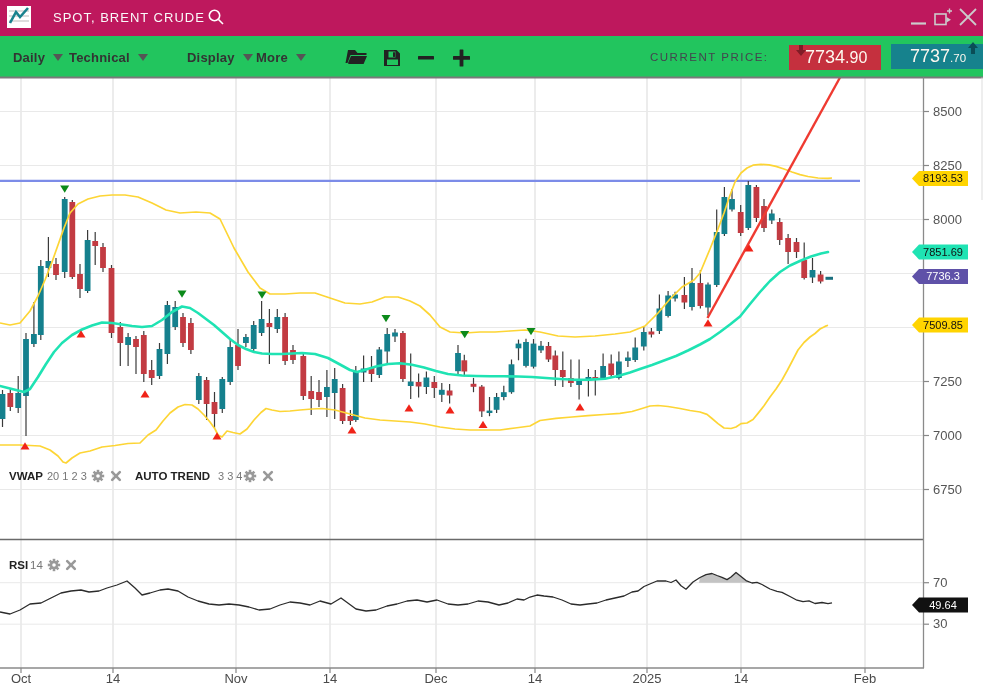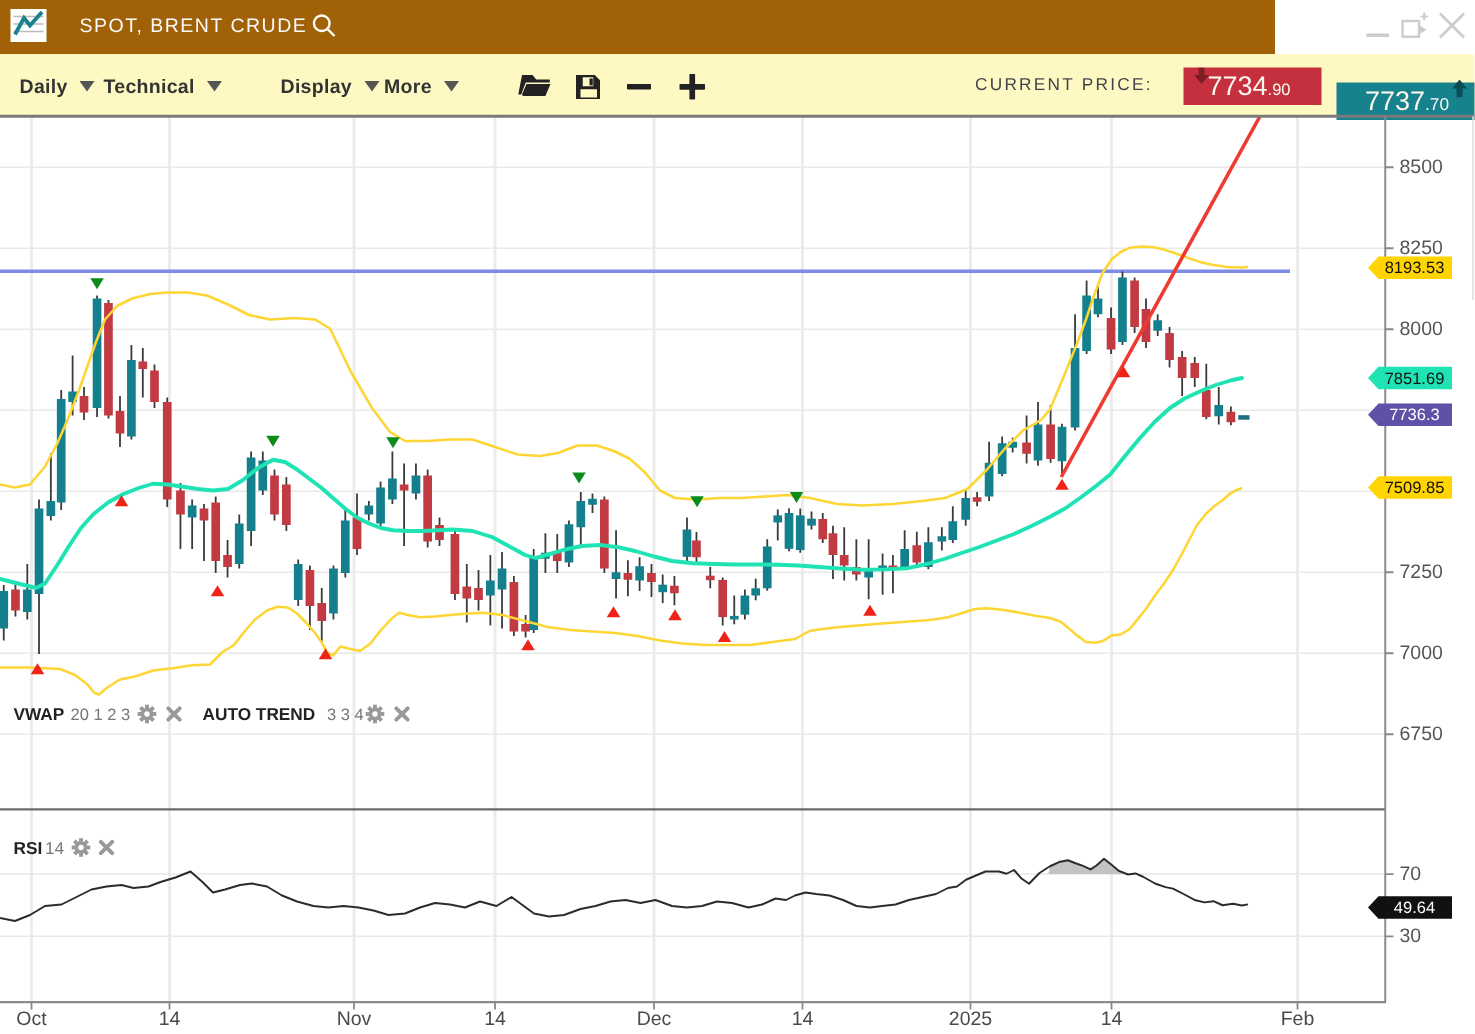--- a/index.html
+++ b/index.html
@@ -1,16 +1,16 @@
 <!DOCTYPE html>
 <html><head><meta charset="utf-8"><style>
 *{margin:0;padding:0;box-sizing:border-box}
 html,body{width:983px;height:689px;overflow:hidden;background:#fff;font-family:"Liberation Sans",sans-serif}
-#titlebar{position:absolute;left:0;top:0;width:850px;height:36px;background:#a16207}
-#toolbar{position:absolute;left:0;top:36px;width:983px;height:41px;background:#fef9c3}
+#titlebar{position:absolute;left:0;top:0;width:983px;height:36px;background:#be185d}
+#toolbar{position:absolute;left:0;top:36px;width:983px;height:41px;background:#22c55e}
 .dd{position:absolute;top:14px;font-size:13px;font-weight:bold;color:#333;letter-spacing:0.2px}
 .caret{display:inline-block;width:0;height:0;border-left:5.5px solid transparent;border-right:5.5px solid transparent;border-top:7px solid #555;margin-left:8px;vertical-align:1px}
 #chart{position:absolute;left:0;top:0}
 </style></head>
 <body>
 <div id="titlebar">
   <svg width="983" height="36" style="position:absolute;left:0;top:0">
     <rect x="7" y="6" width="24" height="22" fill="#fff"></rect>
     <g stroke="#bbb" stroke-width="1">
         <line x1="9" y1="11" x2="29" y2="11"></line>
@@ -45,26 +45,26 @@
       <path d="M 8 14 h 7 l 2.5 3 h 9 v 2 h -16 l -3 8 h -2 z M 8 27 l 3 -7 h 16 l -3.4 8 h -15 z"></path>
       <path d="M 44 50 h 12.5 l 3.5 3.5 v 12.5 h -16 z M 48.5 51.5 h 7 v 6 h -7 z M 47 59.5 h 11 v 5.5 h -11 z" fill-rule="evenodd" transform="translate(0,-36)"></path>
       <rect x="53" y="52.3" width="2.2" height="4.6" transform="translate(0,-36)"></rect>
       <rect x="78" y="20" width="16" height="3.6" rx="0.5"></rect>
       <rect x="113" y="20" width="17" height="3.8" rx="0.5"></rect>
       <rect x="119.6" y="13.4" width="3.8" height="17" rx="0.5"></rect>
     </g>
   </svg>
   <span style="position:absolute;left:650px;top:15px;font-size:11.5px;color:#43444e;letter-spacing:1.5px">CURRENT PRICE:</span>
   <div style="position:absolute;left:789px;top:9px;width:92px;height:24.5px;background:#c5303e;color:#fdf8ef">
-    <span style="position:absolute;left:16px;top:0;font-size:18px;line-height:25px;">7734<span style="font-size:11px">.90</span></span>
+    <span style="position:absolute;left:16px;top:0;font-size:18px;line-height:25px;">7734<span style="font-size:16px">.90</span></span>
     <svg width="12" height="11" style="position:absolute;left:6px;top:0px">
         <path d="M 4 0 h 4 v 5 h 3 l -5 6 l -5 -6 h 3 z" fill="#801c26"></path>
       </svg>
   </div>
-  <div style="position:absolute;left:891px;top:19px;width:92px;height:24.5px;background:#16828d;color:#fdf8ef">
+  <div style="position:absolute;left:891px;top:8px;width:92px;height:24.5px;background:#16828d;color:#fdf8ef">
     <span style="position:absolute;left:19px;top:0;font-size:18px;line-height:25px;">7737<span style="font-size:11.5px">.70</span></span>
     <svg width="12" height="12" style="position:absolute;right:4px;top:-2px">
         <path d="M 4 12 h 4 v -6 h 3 l -5 -6 l -5 6 h 3 z" fill="#0a4d57"></path>
       </svg>
   </div>
 </div>
 <svg id="chart" width="983" height="689">
 <line x1="21" y1="78" x2="21" y2="668" stroke="#ececec" stroke-width="2"></line>
 <line x1="113" y1="78" x2="113" y2="668" stroke="#ececec" stroke-width="2"></line>
 <line x1="236" y1="78" x2="236" y2="668" stroke="#ececec" stroke-width="2"></line>

